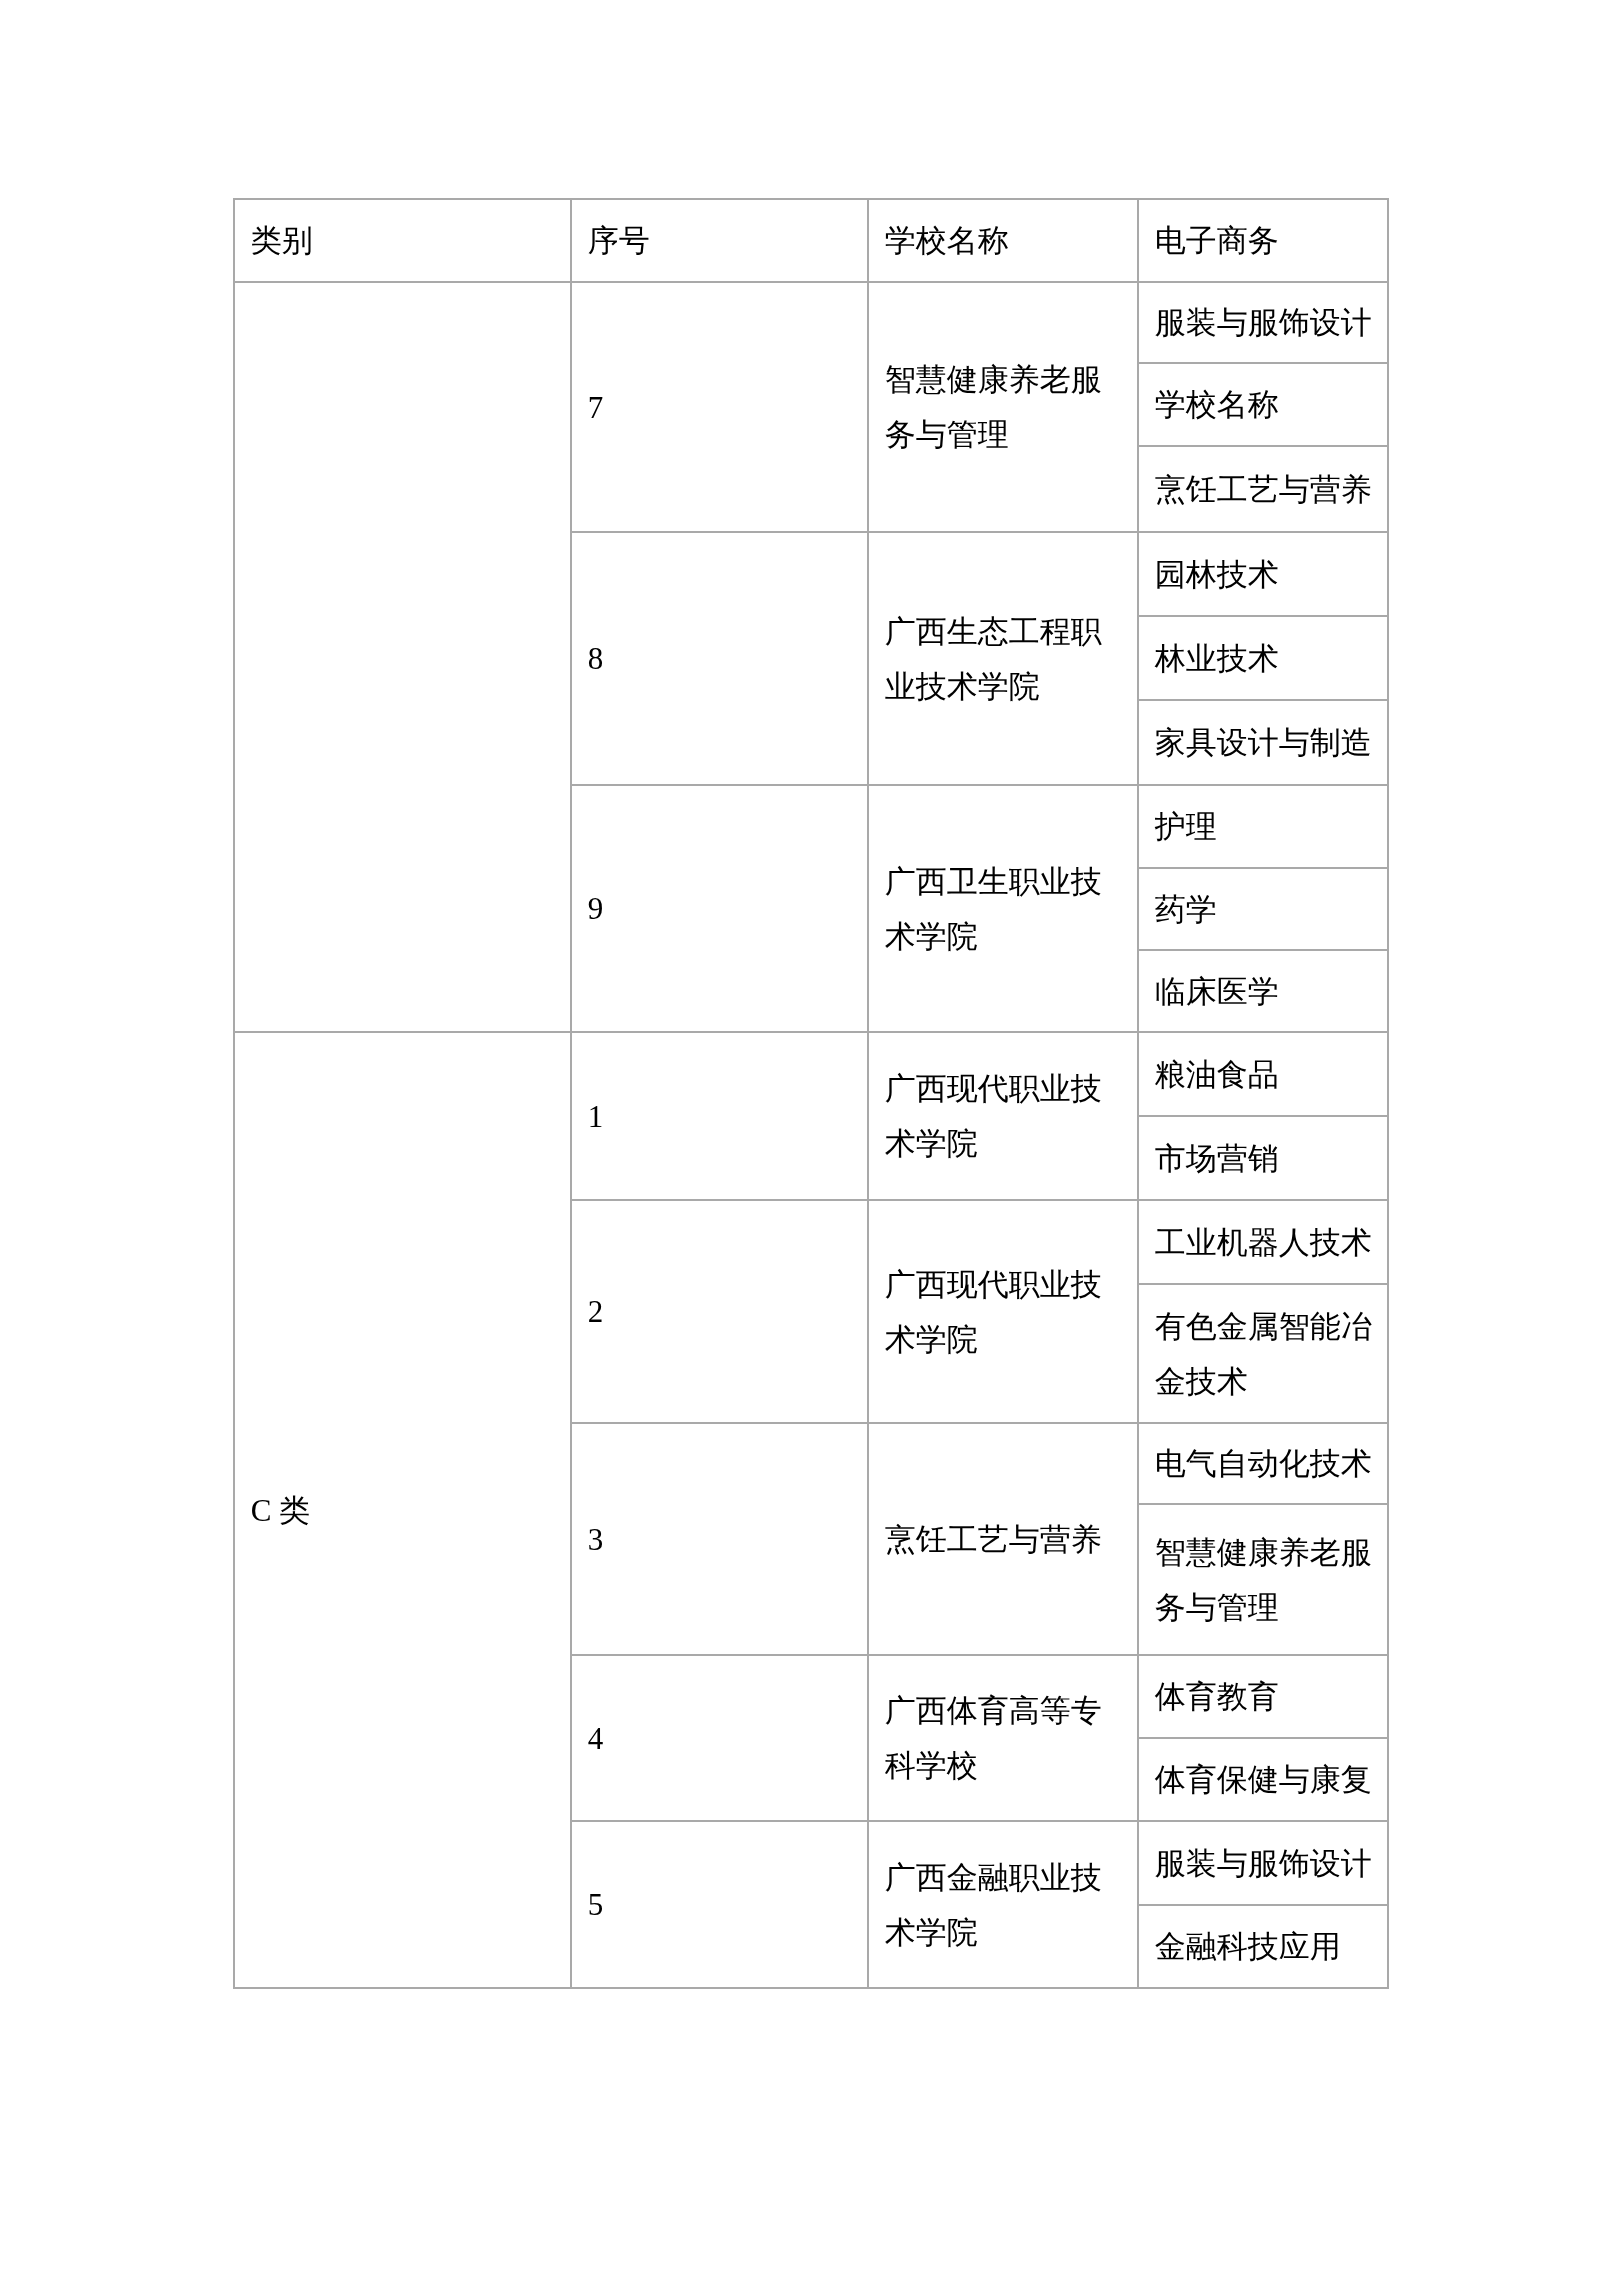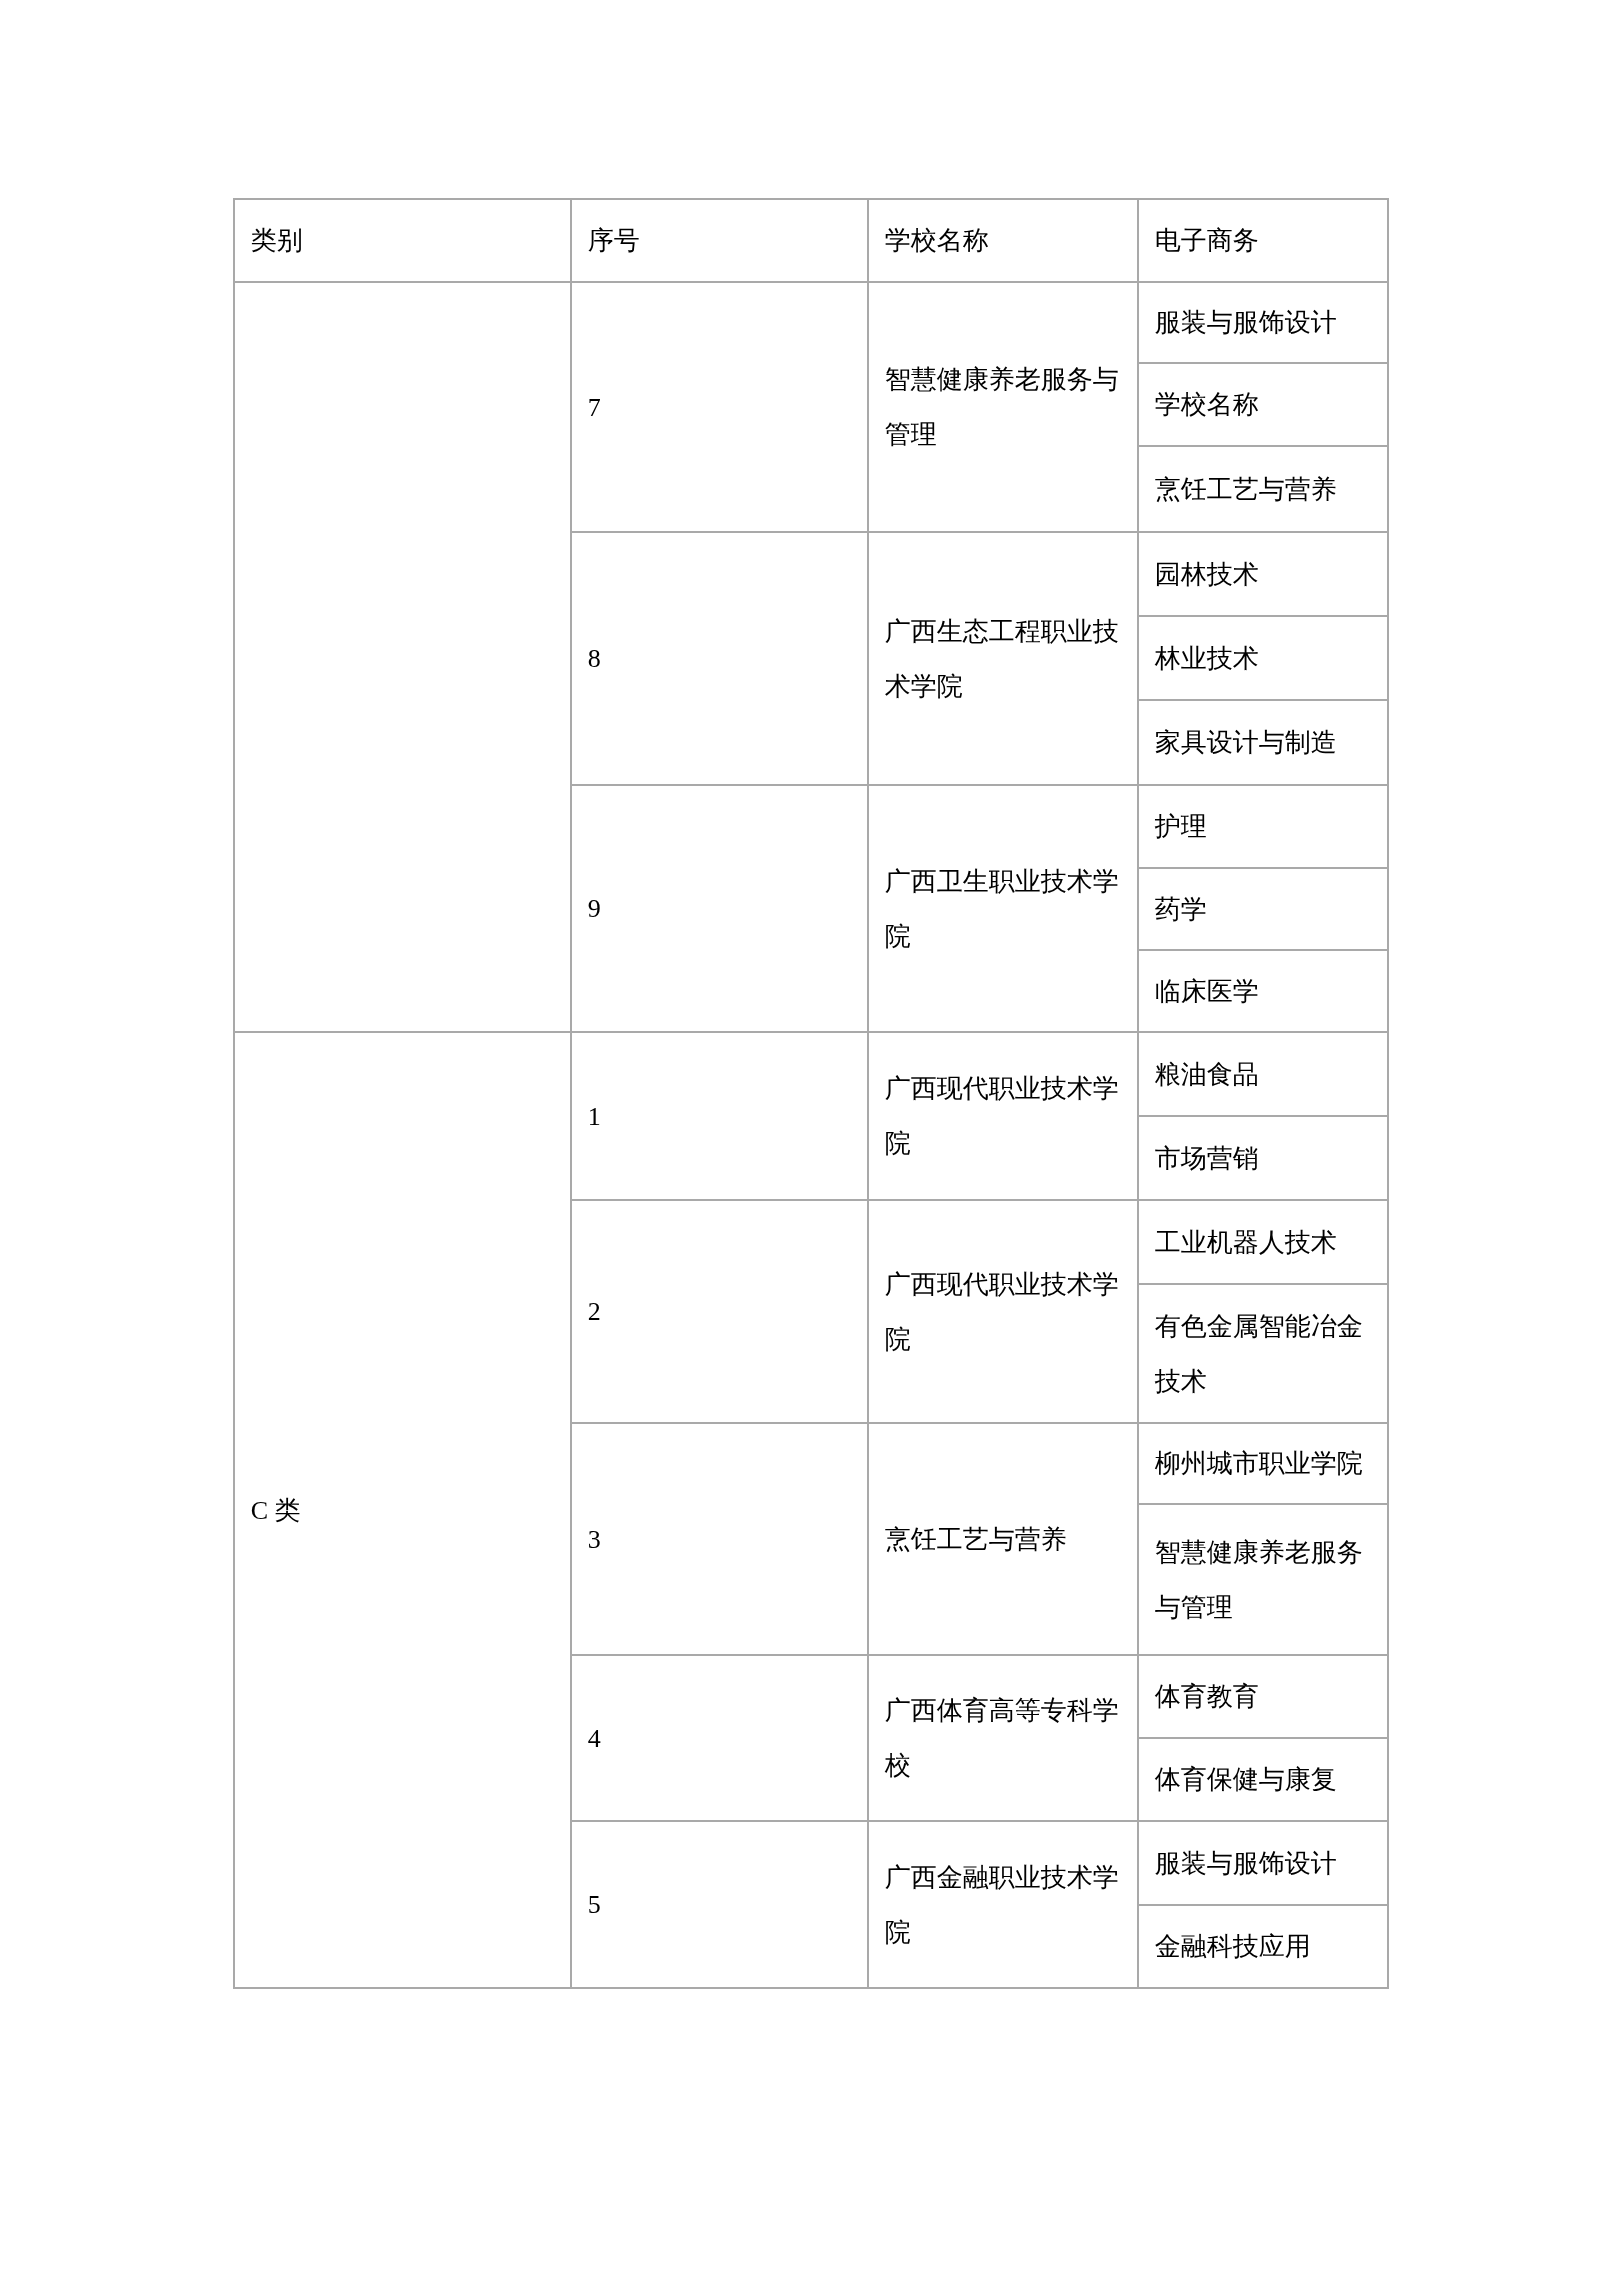--- a/index.html
+++ b/index.html
@@ -16,21 +16,21 @@
     font-family: "Liberation Serif", "DejaVu Serif", serif;
     color: #000000;
   }
   table.doc-table {
     position: absolute;
     left: 233px;
     top: 198px;
     width: 1154px;
     border-collapse: collapse;
     table-layout: fixed;
-    font-size: 26px;
+    font-size: 31px;
     line-height: 55px;
   }
   table.doc-table th,
   table.doc-table td {
     border: 2.9px solid #a9a9a9;
     vertical-align: middle;
     text-align: left;
     padding: 3.9px 5.9px 3.9px 15.7px;
     font-weight: normal;
     word-break: break-all;
@@ -108,21 +108,21 @@
           <td rowspan="2">2</td>
           <td rowspan="2">广西现代职业技术学院</td>
           <td>工业机器人技术</td>
         </tr>
         <tr style="height: 139px;">
           <td>有色金属智能冶金技术</td>
         </tr>
         <tr style="height: 81px;">
           <td rowspan="2">3</td>
           <td rowspan="2">烹饪工艺与营养</td>
-          <td>柳州城市职业学院</td>
+          <td>电气自动化技术</td>
         </tr>
         <tr style="height: 151px;">
           <td>智慧健康养老服务与管理</td>
         </tr>
         <tr style="height: 83px;">
           <td rowspan="2">4</td>
           <td rowspan="2">广西体育高等专科学校</td>
           <td>体育教育</td>
         </tr>
         <tr style="height: 83px;">

